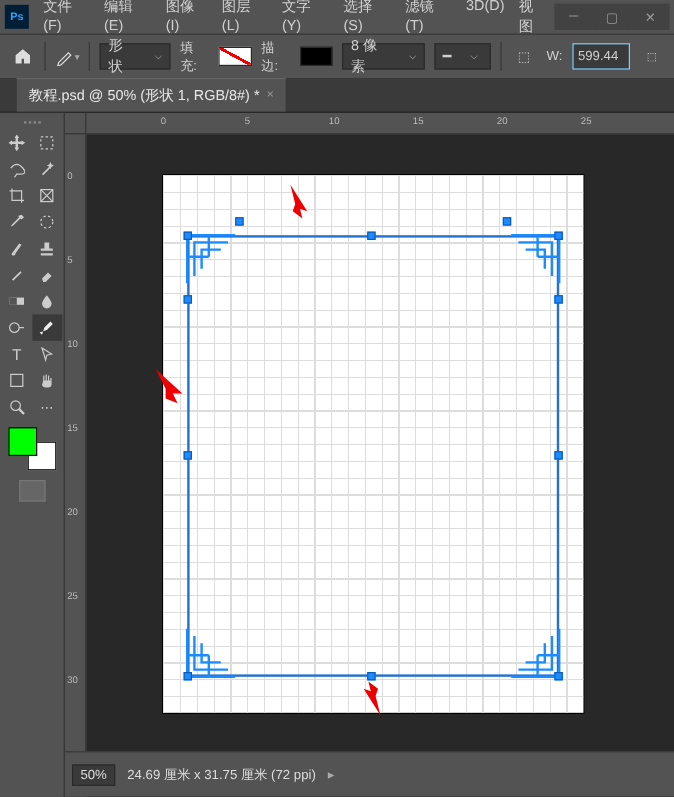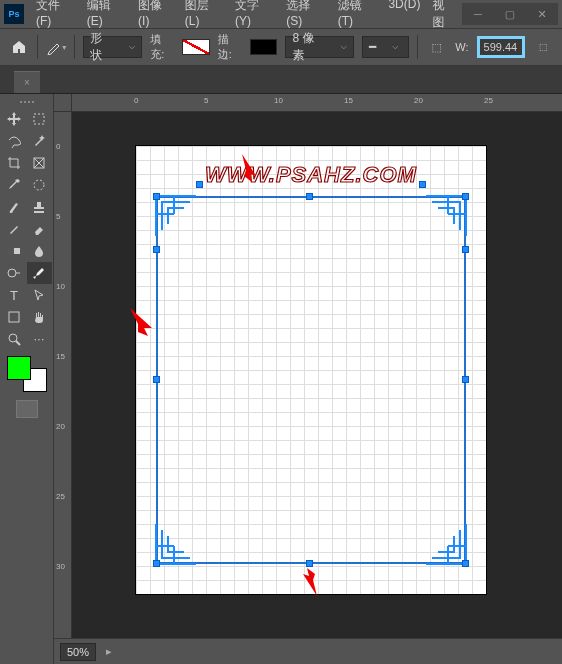--- a/index.html
+++ b/index.html
@@ -10,21 +10,21 @@
 .menu-item{padding:4px 6px;cursor:default;font-size:12px}
 .window-controls{display:flex;gap:0;margin-left:auto}
 .win-btn{width:32px;height:22px;display:flex;align-items:center;justify-content:center;color:#999;background:#424242}
 .optbar{height:38px;background:#535353;display:flex;align-items:center;padding:0 8px;gap:8px;border-top:1px solid #383838;border-bottom:1px solid #383838}
 .tool-icon{width:20px;height:20px;display:flex;align-items:center;justify-content:center}
 .drop-field{background:#3a3a3a;border:1px solid #2a2a2a;padding:2px 6px;height:22px;display:flex;align-items:center;gap:16px;font-size:12px}
 .chevron{font-size:8px;color:#aaa}
 .swatch{width:28px;height:16px;border:1px solid #2a2a2a;position:relative;background:#fff}
 .swatch.slash::after{content:"";position:absolute;inset:0;background:linear-gradient(to top right,transparent 45%,#e00 45%,#e00 55%,transparent 55%)}
 .swatch.black{background:#000}
-.num-field{background:#3a3a3a;border:3px solid #7dd3fc;padding:2px 4px;height:22px;display:flex;align-items:center;font-size:11px;min-width:48px}
+.num-field{background:#3a3a3a;border:1px solid #7dd3fc;padding:2px 4px;height:22px;display:flex;align-items:center;font-size:11px;min-width:48px}
 .icon-btn{width:22px;height:22px;display:flex;align-items:center;justify-content:center;color:#ccc}
 .vdiv{width:1px;height:24px;background:#383838}
 .tabstrip{height:28px;background:#3a3a3a;display:flex;align-items:flex-end;padding-left:14px;border-bottom:1px solid #222}
 .doctab{background:#535353;padding:5px 10px;font-size:12px;color:#e8e8e8;display:flex;align-items:center;gap:6px;border-top:1px solid #666}
 .doctab .x{color:#999;font-size:10px}
 .workspace{display:flex;height:570px;position:relative}
 .toolbox{width:54px;background:#535353;border-right:1px solid #383838;display:flex;flex-direction:column;align-items:center;padding-top:4px}
 .toolbox .grip{height:8px;width:40px;display:flex;justify-content:center;align-items:center;gap:2px;margin-bottom:2px}
 .toolbox .grip span{width:2px;height:2px;background:#888}
 .tool-row{display:flex}
@@ -47,21 +47,21 @@
 .watermark{position:absolute;top:16px;left:50%;transform:translateX(-50%);font-weight:900;font-size:22px;letter-spacing:1px;color:transparent;-webkit-text-stroke:1.2px #8b0000;font-style:italic;white-space:nowrap}
 .border-frame{position:absolute;left:20px;top:50px;right:20px;bottom:30px;border:2px solid #2271cf}
 .corner{position:absolute;width:44px;height:44px}
 .corner svg{width:100%;height:100%}
 .corner.tl{left:18px;top:48px}
 .corner.tr{right:18px;top:48px;transform:scaleX(-1)}
 .corner.bl{left:18px;bottom:28px;transform:scaleY(-1)}
 .corner.br{right:18px;bottom:28px;transform:scale(-1)}
 .handle{position:absolute;width:7px;height:7px;background:#1a8cff;border:1px solid #0a5cbf}
 .arrow{position:absolute;width:32px;height:32px}
-.statusbar{position:absolute;bottom:0;left:0;right:0;height:26px;background:#535353;border-top:1px solid #383838;display:flex;align-items:center;font-size:11px;padding:0 6px;gap:10px;color:#ddd}
+.statusbar{position:absolute;bottom:0;left:0;right:0;height:38px;background:#535353;border-top:1px solid #383838;display:flex;align-items:center;font-size:11px;padding:0 6px;gap:10px;color:#ddd}
 .statusbar .zoom{background:#3a3a3a;padding:2px 6px;border:1px solid #2a2a2a}
 </style>
 </head>
 <body>
 
 <div class="titlebar">
   <div class="ps-logo">Ps</div>
   <div class="menubar">
     <div class="menu-item">文件(F)</div>
     <div class="menu-item">编辑(E)</div>
@@ -110,20 +110,21 @@
   <div class="vdiv"></div>
   <div class="icon-btn">⬚</div>
   <span>W:</span>
   <div class="num-field">599.44</div>
   <div class="icon-btn" style="font-size:9px">⬚</div>
 </div>
 
 <div style="position:relative">
 <div class="tabstrip">
   <div class="doctab">
+    <span>教程.psd @ 50% (形状 1, RGB/8#) *</span>
     <span class="x">×</span>
   </div>
 </div>
 </div>
 
 <div class="workspace">
   <div class="toolbox">
     <div class="grip">
         <span></span>
         <span></span>
@@ -285,21 +286,20 @@
       <span style="top:30px">0</span>
       <span style="top:100px">5</span>
       <span style="top:170px">10</span>
       <span style="top:240px">15</span>
       <span style="top:310px">20</span>
       <span style="top:380px">25</span>
       <span style="top:450px">30</span>
     </div>
     <div class="viewport">
       <div class="paper">
-        <div class="watermark">WWW.PSAHZ.COM</div>
         <div class="border-frame"></div>
         <div class="corner tl"><svg viewBox="0 0 44 44">
               <path fill="none" stroke="#1a8cff" stroke-width="2" d="M2 42V2h40M8 36V8h28M14 30V14h16M2 20h18M20 2v18"></path>
             </svg></div>
         <div class="corner tr"><svg viewBox="0 0 44 44">
               <path fill="none" stroke="#1a8cff" stroke-width="2" d="M2 42V2h40M8 36V8h28M14 30V14h16M2 20h18M20 2v18"></path>
             </svg></div>
         <div class="corner bl"><svg viewBox="0 0 44 44">
               <path fill="none" stroke="#1a8cff" stroke-width="2" d="M2 42V2h40M8 36V8h28M14 30V14h16M2 20h18M20 2v18"></path>
             </svg></div>
@@ -326,16 +326,17 @@
         <svg class="arrow" style="left:-8px;top:160px">
             <path fill="#e00" d="M2 2l22 20-8 0 4 8-10-4 0-8z"></path>
           </svg>
         <svg class="arrow" style="left:155px;bottom:-4px">
             <path fill="#e00" d="M26 30L12 8l6 2-2-8 8 6-2 6z"></path>
           </svg>
       </div>
     </div>
     <div class="statusbar">
       <div class="zoom">50%</div>
+      <div>24.69 厘米 x 31.75 厘米 (72 ppi)</div>
       <span style="color:#aaa">▸</span>
     </div>
   </div>
 </div>
 
 </body></html>

